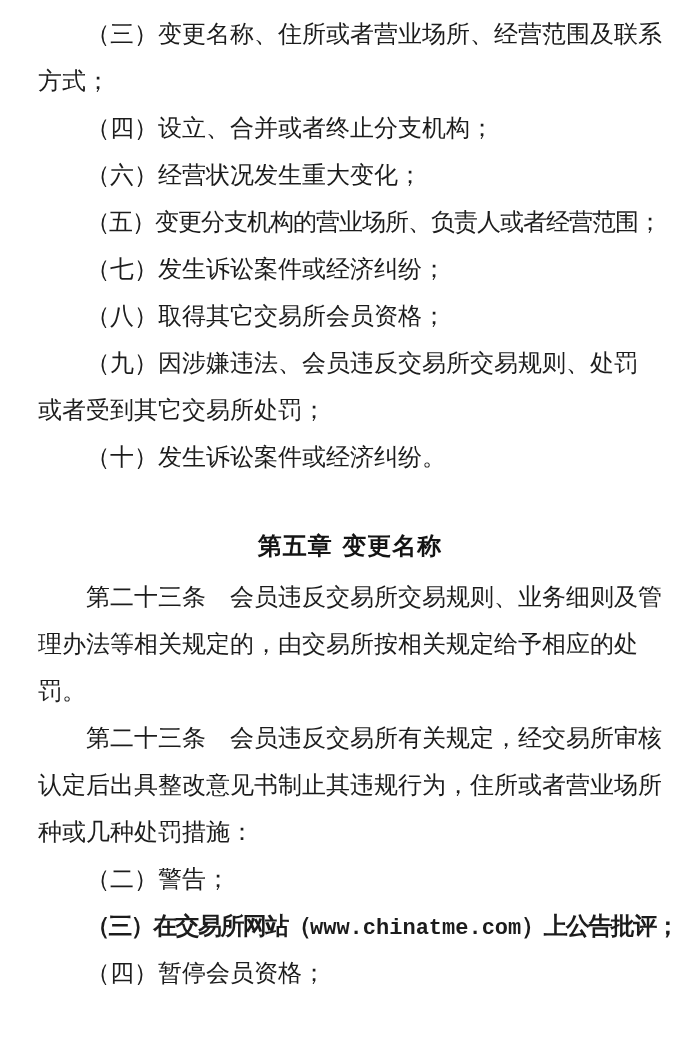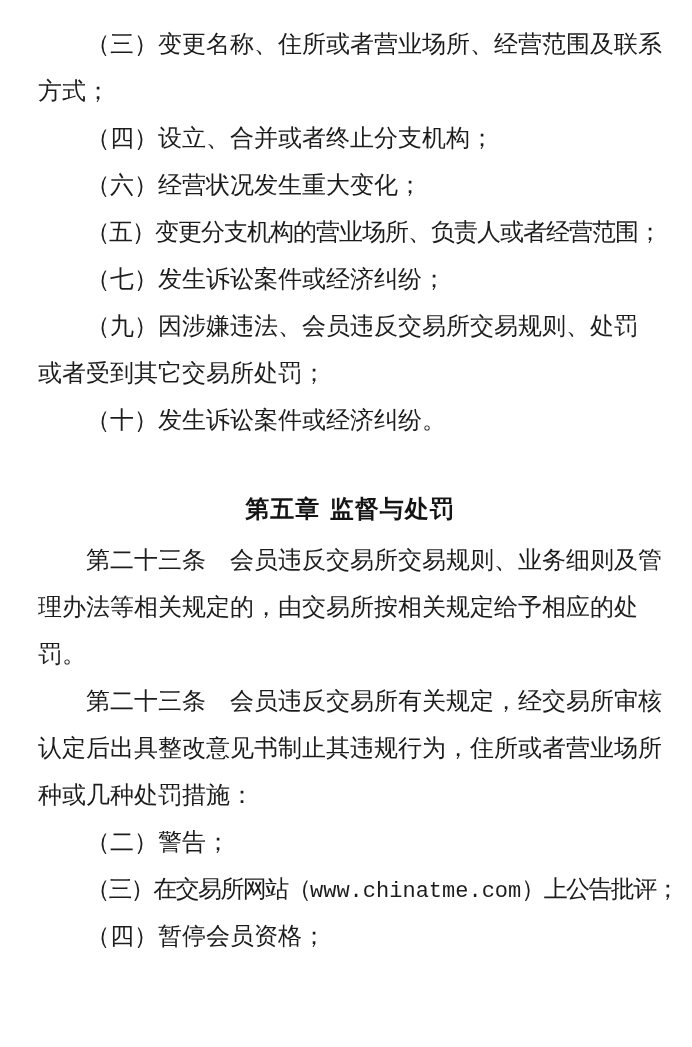--- a/index.html
+++ b/index.html
@@ -7,21 +7,21 @@
     padding: 0;
     background: #ffffff;
   }
   .page {
     position: relative;
     width: 692px;
     height: 1047px;
     box-sizing: border-box;
     background: #ffffff;
     overflow: hidden;
-    padding: 21px 30px 0 38px;
+    padding: 11px 30px 0 38px;
     color: #1c1c1c;
     font-family: "Liberation Serif", "DejaVu Serif", serif;
     font-size: 24px;
   }
   .doc-body {
     width: 624px;
   }
   .line {
     height: 47px;
     line-height: 47px;
@@ -30,20 +30,21 @@
   }
   .indent {
     padding-left: 48px; 
   }
   
   .tight {
     letter-spacing: -1px;
   }
   .tight2 {
     letter-spacing: -1.6px;
+    font-weight: bold;
   }
   .heading {
     height: 47px;
     line-height: 47px;
     margin: 42px 0 4px 0;
     text-align: center;
     font-family: "DejaVu Sans", "Liberation Sans", sans-serif;
     font-weight: 700;
     font-size: 24px;
     color: #141414;
@@ -60,25 +61,26 @@
 
 <div class="page">
   <div class="doc-body">
 
     <div class="line indent">（三）变更名称、住所或者营业场所、经营范围及联系</div>
     <div class="line">方式；</div>
     <div class="line indent">（四）设立、合并或者终止分支机构；</div>
     <div class="line indent">（六）经营状况发生重大变化；</div>
     <div class="line indent tight">（五）变更分支机构的营业场所、负责人或者经营范围；</div>
     <div class="line indent">（七）发生诉讼案件或经济纠纷；</div>
+    <div class="line indent">（八）取得其它交易所会员资格；</div>
     <div class="line indent">（九）因涉嫌违法、会员违反交易所交易规则、处罚</div>
     <div class="line">或者受到其它交易所处罚；</div>
     <div class="line indent">（十）发生诉讼案件或经济纠纷。</div>
 
-    <div class="heading">第五章 监督与处罚</div>
+    <div class="heading">第五章 变更名称</div>
 
     <div class="line indent">第二十三条　会员违反交易所交易规则、业务细则及管</div>
     <div class="line">理办法等相关规定的，由交易所按相关规定给予相应的处</div>
     <div class="line">罚。</div>
 
     <div class="line indent">第二十三条　会员违反交易所有关规定，经交易所审核</div>
     <div class="line">认定后出具整改意见书制止其违规行为，住所或者营业场所</div>
     <div class="line">种或几种处罚措施：</div>
 
     <div class="line indent">（二）警告；</div>

